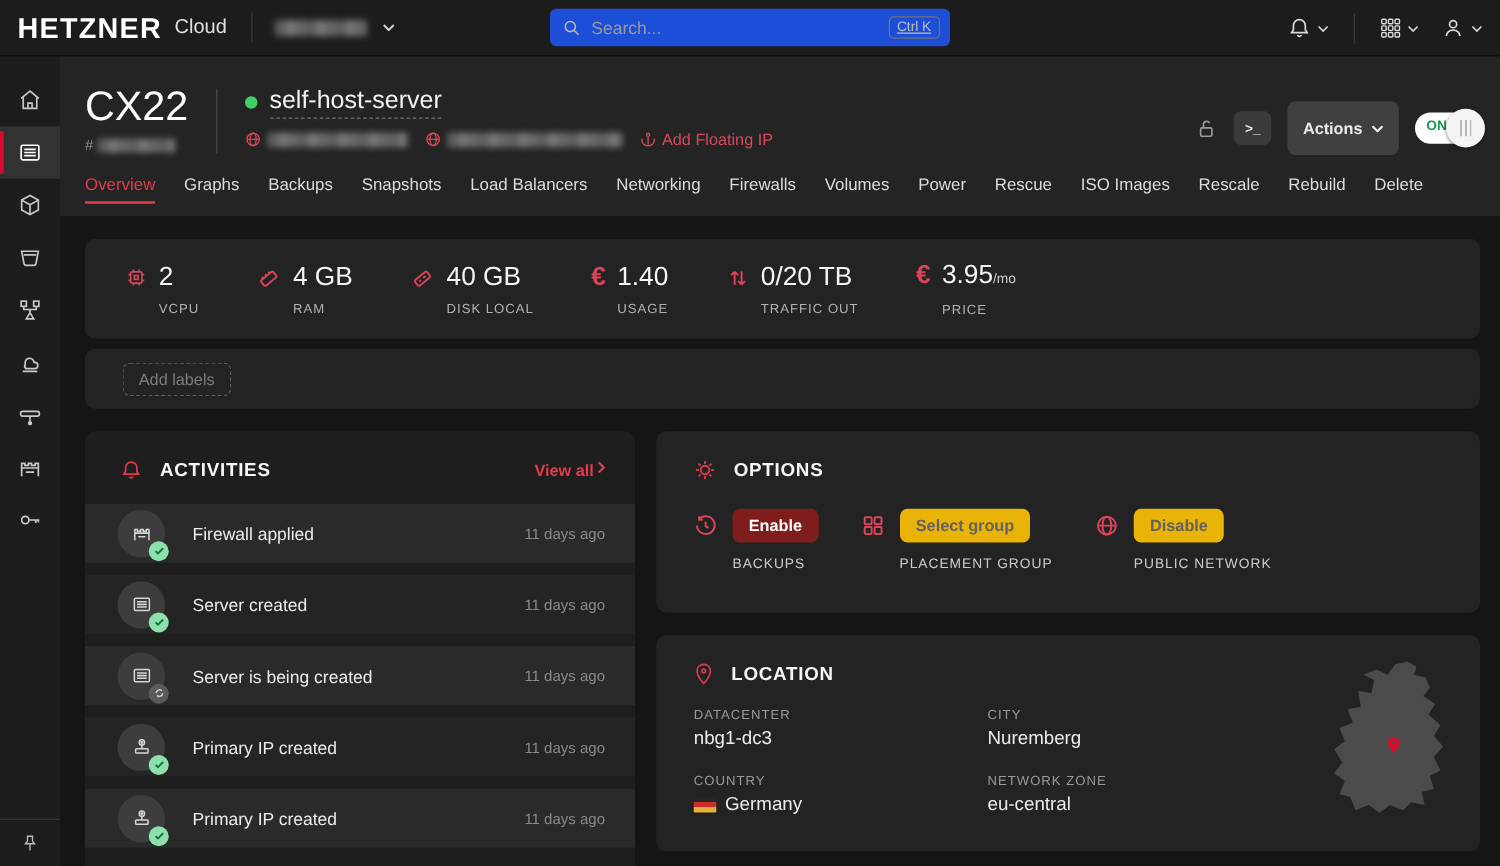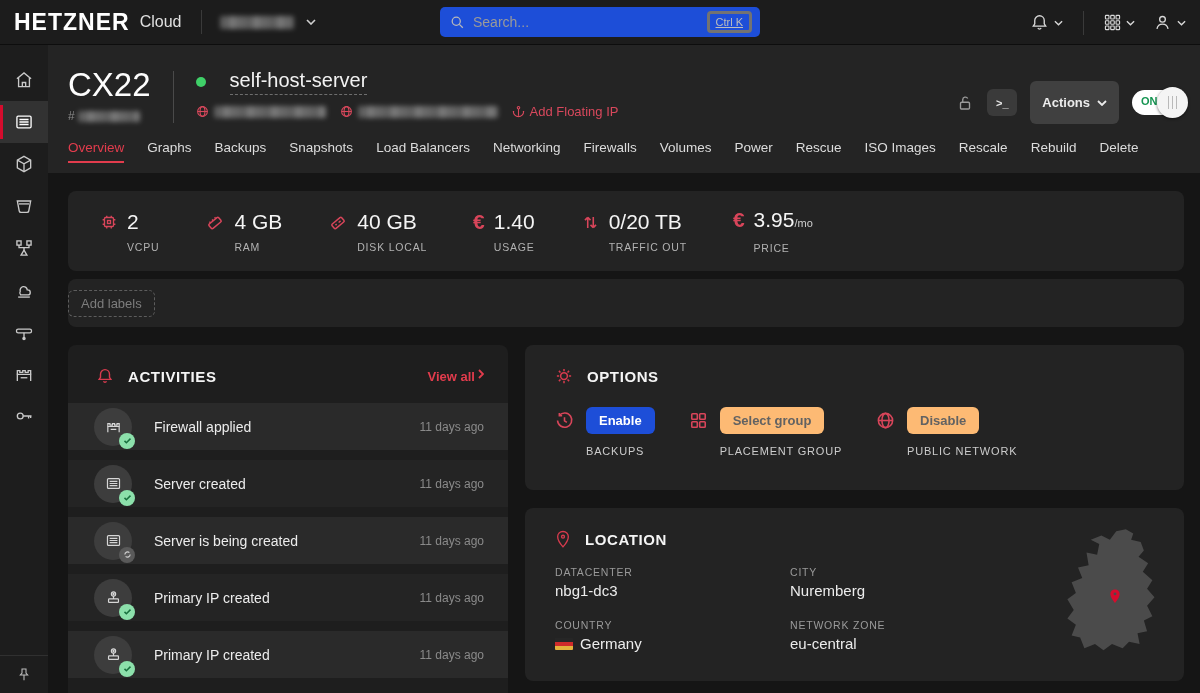--- a/index.html
+++ b/index.html
@@ -15,21 +15,21 @@
   .nav-divider { width:1px; height:24px; background:#3a3a3a; margin:0 18px 0 20px; }
   .blur-block { background:repeating-linear-gradient(90deg,#6f6f6f 0 9px,#8d8d8d 9px 16px,#7a7a7a 16px 24px);
     filter:blur(2.5px); border-radius:2px; opacity:.8; }
   .project-select { display:flex; align-items:center; gap:12px; cursor:pointer; }
   .chev { color:#cfcfcf; }
   .searchbar { position:absolute; left:440px; top:7px; width:320px; height:30px; background:#1d4ed8;
     border-radius:5px; display:flex; align-items:center; padding:0 8px 0 10px; }
   .searchbar input { flex:1; background:transparent; border:none; outline:none; color:#cfcfcf;
     font-size:14px; margin-left:8px; font-family:"Liberation Sans", sans-serif; }
   .searchbar input::placeholder { color:#9a9a9a; }
-  .kbd { font-size:11px; color:#bdbdbd; border:3px solid #737373; border-radius:4px; padding:2px 6px;text-decoration:underline; }
+  .kbd { font-size:11px; color:#bdbdbd; border:1px solid #737373; border-radius:4px; padding:2px 6px;text-decoration:underline; }
   .nav-right { position:absolute; right:14px; top:0; height:45px; display:flex; align-items:center; gap:18px; }
   .nav-ic { display:flex; align-items:center; gap:5px; color:#d9d9d9; cursor:pointer; }
   .nav-right .nav-divider { margin:0 2px; }
 
   
   .sidebar { position:absolute; left:0; top:45px; width:48px; height:648px; background:#1d1d1d;
     display:flex; flex-direction:column; align-items:center; padding-top:14px; z-index:4; }
   .side-item { width:48px; height:42px; display:flex; align-items:center; justify-content:center;
     color:#c9c9c9; cursor:pointer; position:relative; }
   .side-item.active { background:#323232; color:#ffffff; }
@@ -37,21 +37,21 @@
   .side-bottom { position:absolute; bottom:0; left:0; width:48px; border-top:1px solid #303030; height:38px;
     display:flex; align-items:center; justify-content:center; color:#bdbdbd; cursor:pointer; }
 
   
   .header-band { position:absolute; left:48px; top:45px; width:1152px; height:128px; background:#242424; }
   .server-row { position:absolute; left:20px; top:22px; display:flex; }
   .server-type { font-size:33px; color:#fdfdfd; font-weight:500; line-height:36px; }
   .server-id { display:flex; align-items:center; gap:3px; margin-top:6px; color:#8a8a8a; font-size:12px; }
   .hdr-vdiv { width:1px; background:#4a4a4a; margin:4px 22px 0 22px; height:52px; }
   .name-block { padding-top:2px; }
-  .name-line { display:flex; align-items:center; gap:24px; }
+  .name-line { display:flex; align-items:center; gap:10px; }
   .status-dot { width:10px; height:10px; border-radius:50%; background:#3fd068; }
   .server-name { font-size:20px; color:#f2f2f2; border-bottom:1px dashed #6e6e6e; padding-bottom:2px; cursor:text; }
   .ip-line { display:flex; align-items:center; gap:14px; margin-top:9px; }
   .ip-chip { display:flex; align-items:center; gap:5px; color:#d8485c; }
   .add-fip { display:flex; align-items:center; gap:5px; color:#d8485c; font-size:13px; cursor:pointer; }
   .hdr-controls { position:absolute; right:16px; top:36px; display:flex; align-items:center; gap:13px; }
   .lock-btn { color:#9a9a9a; cursor:pointer; }
   .btn { border:none; border-radius:6px; cursor:pointer; font-family:"Liberation Sans", sans-serif; }
   .console-btn { background:#3a3a3a; color:#e8e8e8; width:30px; height:27px; font-size:11px; font-weight:bold; }
   .actions-btn { background:#404040; color:#ececec; height:43px; padding:0 12px; font-size:13px; font-weight:bold;
@@ -79,21 +79,21 @@
   
   .stats-card { left:20px; top:18px; width:1116px; height:80px; display:flex; align-items:center; padding-left:32px; gap:46px; }
   .stat { display:flex; gap:9px; }
   .stat-ic { color:#d8455a; padding-top:3px; }
   .stat-euro { color:#d8455a; font-size:21px; font-weight:bold; line-height:24px; }
   .stat-val { font-size:21px; color:#f5f5f5; line-height:24px; white-space:nowrap; }
   .stat-unit { font-size:11px; color:#cfcfcf; }
   .stat-lbl { font-size:10.5px; letter-spacing:.8px; color:#b2b2b2; margin-top:7px; }
 
   
-  .labels-card { left:20px; top:106px; width:1116px; height:48px; display:flex; align-items:center; }
+  .labels-card { left:20px; top:106px; width:1116px; height:48px; display:flex; align-items:center; padding-left:30px; }
   .add-labels { border:1px dashed #5d5d5d; border-radius:6px; color:#7d7d7d; font-size:13px;
     padding:5px 12px; background:transparent; cursor:pointer; }
 
   
   .act-card { left:20px; top:172px; width:440px; height:370px; background:#1e1e1e; overflow:hidden; }
   .act-head { display:flex; align-items:center; padding:22px 24px 0 28px; }
   .view-all { margin-left:auto; color:#e23c4d; font-size:13px; font-weight:bold; cursor:pointer; display:flex; align-items:flex-start; gap:3px; }
   .act-list { margin-top:18px; display:flex; flex-direction:column; gap:10px; }
   .act-row { height:47px; display:flex; align-items:center; padding:0 24px 0 26px; cursor:pointer; }
   .act-row:nth-child(odd) { background:#2a2a2a; }
@@ -106,22 +106,22 @@
   .badge.pending { background:#5a5a5a; color:#cfcfcf; }
   .act-title { font-size:14px; color:#ececec; margin-left:22px; }
   .act-time { margin-left:auto; font-size:12px; color:#8a8a8a; }
 
   
   .opt-card { left:477px; top:172px; width:659px; height:145px; }
   .opt-row { display:flex; align-items:flex-start; gap:34px; padding:22px 0 0 30px; }
   .opt-item { display:flex; gap:12px; }
   .opt-ic { color:#d8455a; padding-top:4px; }
   .opt-btn { height:27px; padding:0 13px; font-size:13px; font-weight:bold; border-radius:6px; }
-  .opt-btn.primary { background:#1d4ed8; color:#ffffff; }
-  .opt-btn.disabled { background:#fdba74; color:#626262; cursor:default; }
+  .opt-btn.primary { background:#7f1d1d; color:#ffffff; }
+  .opt-btn.disabled { background:#eab308; color:#626262; cursor:default; }
   .opt-lbl { font-size:11px; letter-spacing:.8px; color:#cccccc; margin-top:11px; }
 
   
   .loc-card { left:477px; top:335px; width:659px; height:173px; }
   .loc-grid { position:absolute; left:30px; top:58px; display:grid; grid-template-columns:235px auto; grid-row-gap:20px; }
   .fld-lbl { font-size:10.5px; letter-spacing:.8px; color:#9a9a9a; }
   .fld-val { font-size:15px; color:#ececec; margin-top:4px; display:flex; align-items:center; gap:7px; }
   .flag-de { width:18px; height:12px; border-radius:1px;
     background:linear-gradient(180deg,#262626 0 33%,#cf2b2b 33% 66%,#e3b23c 66% 100%); }
   .map-wrap { position:absolute; right:14px; top:18px; width:116px; height:136px; }

